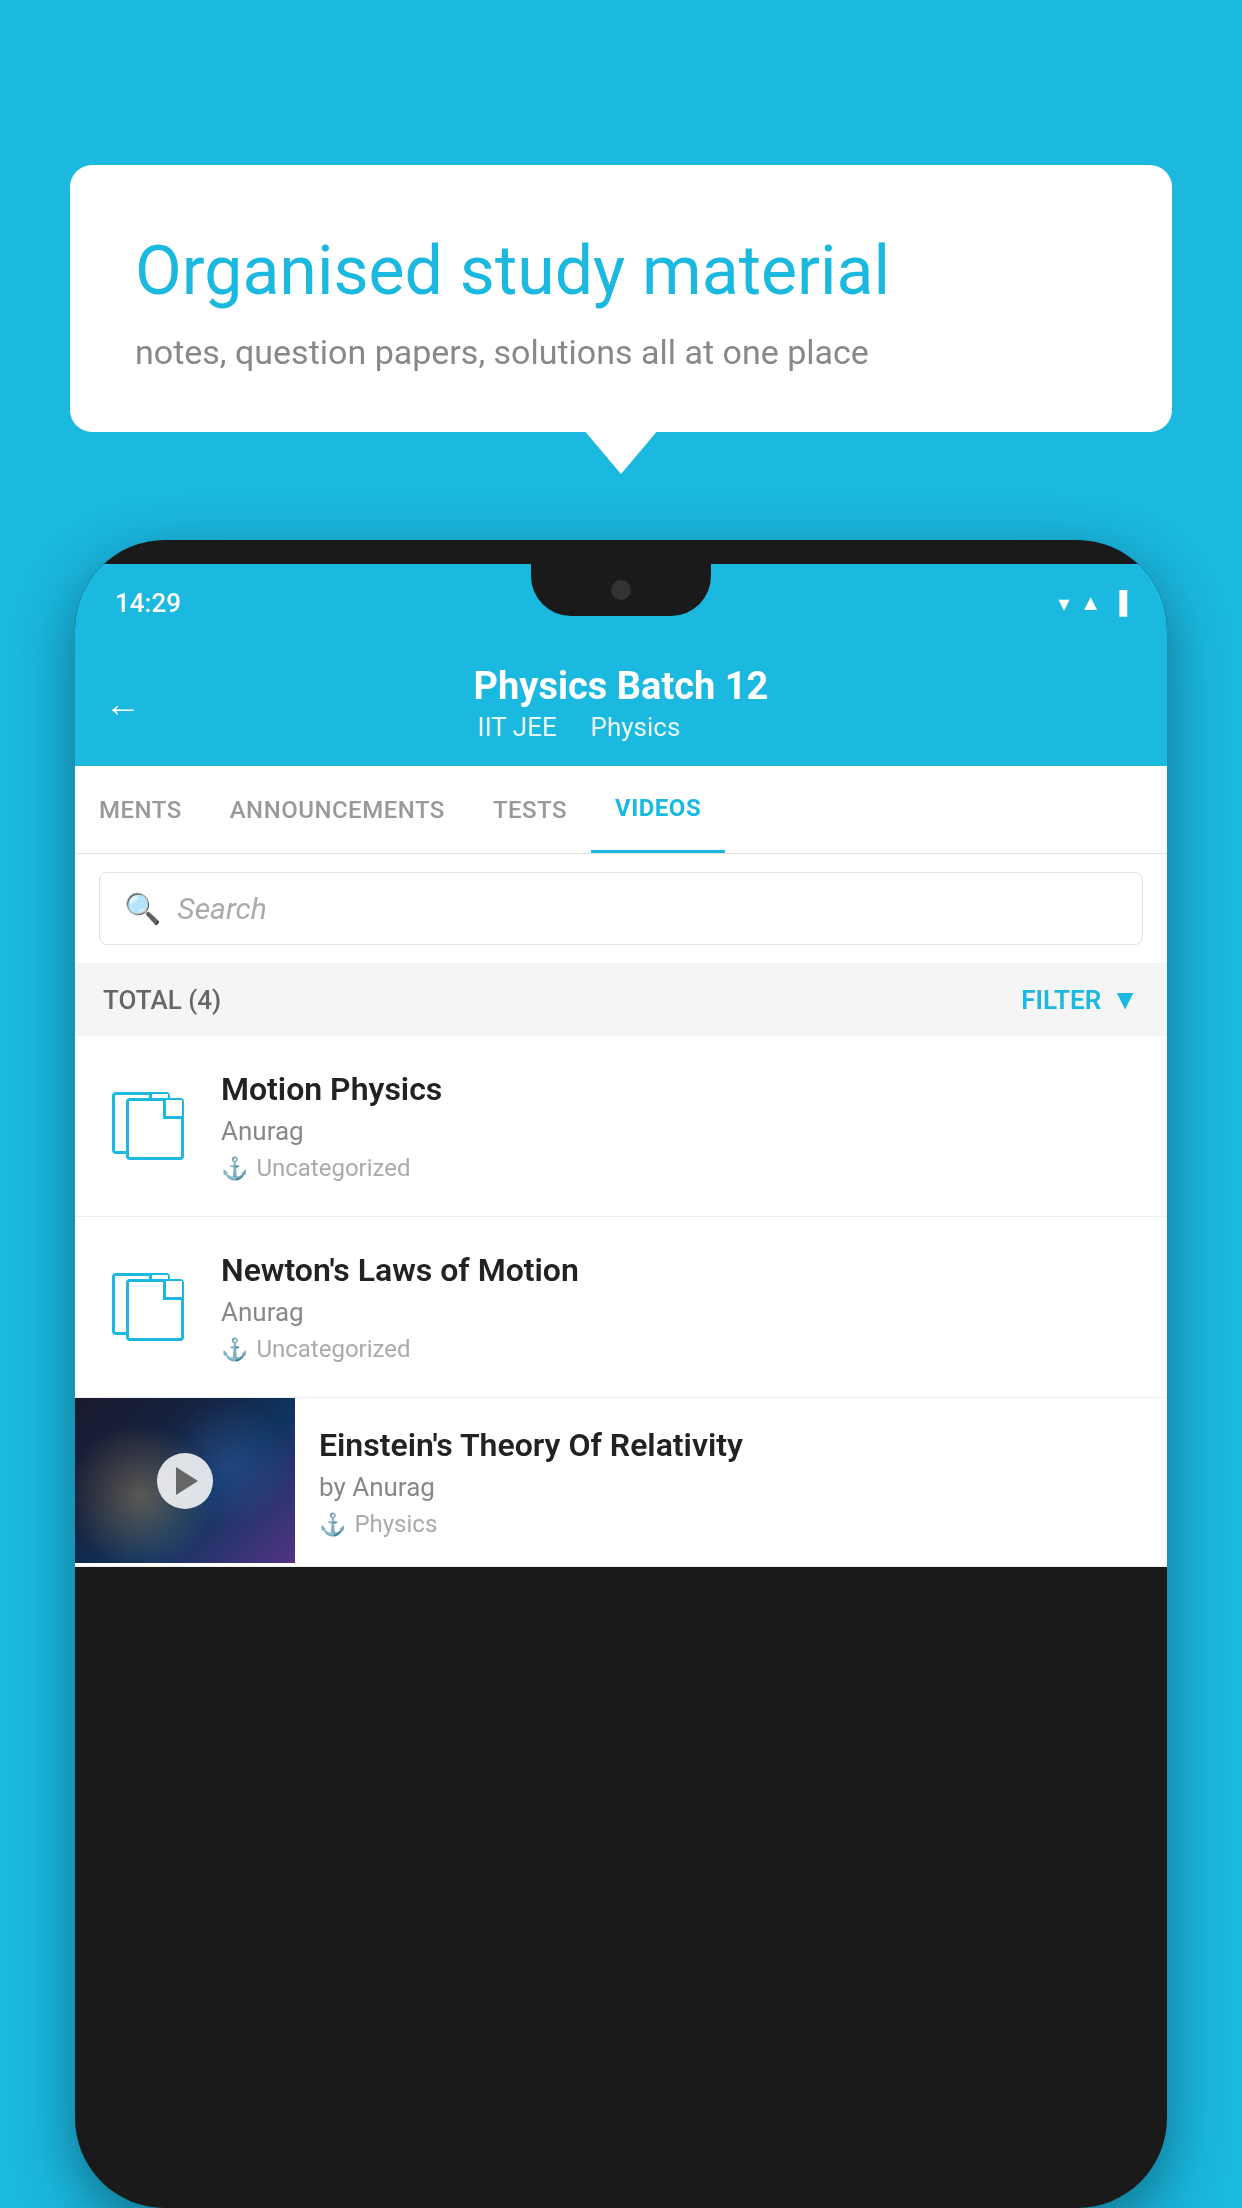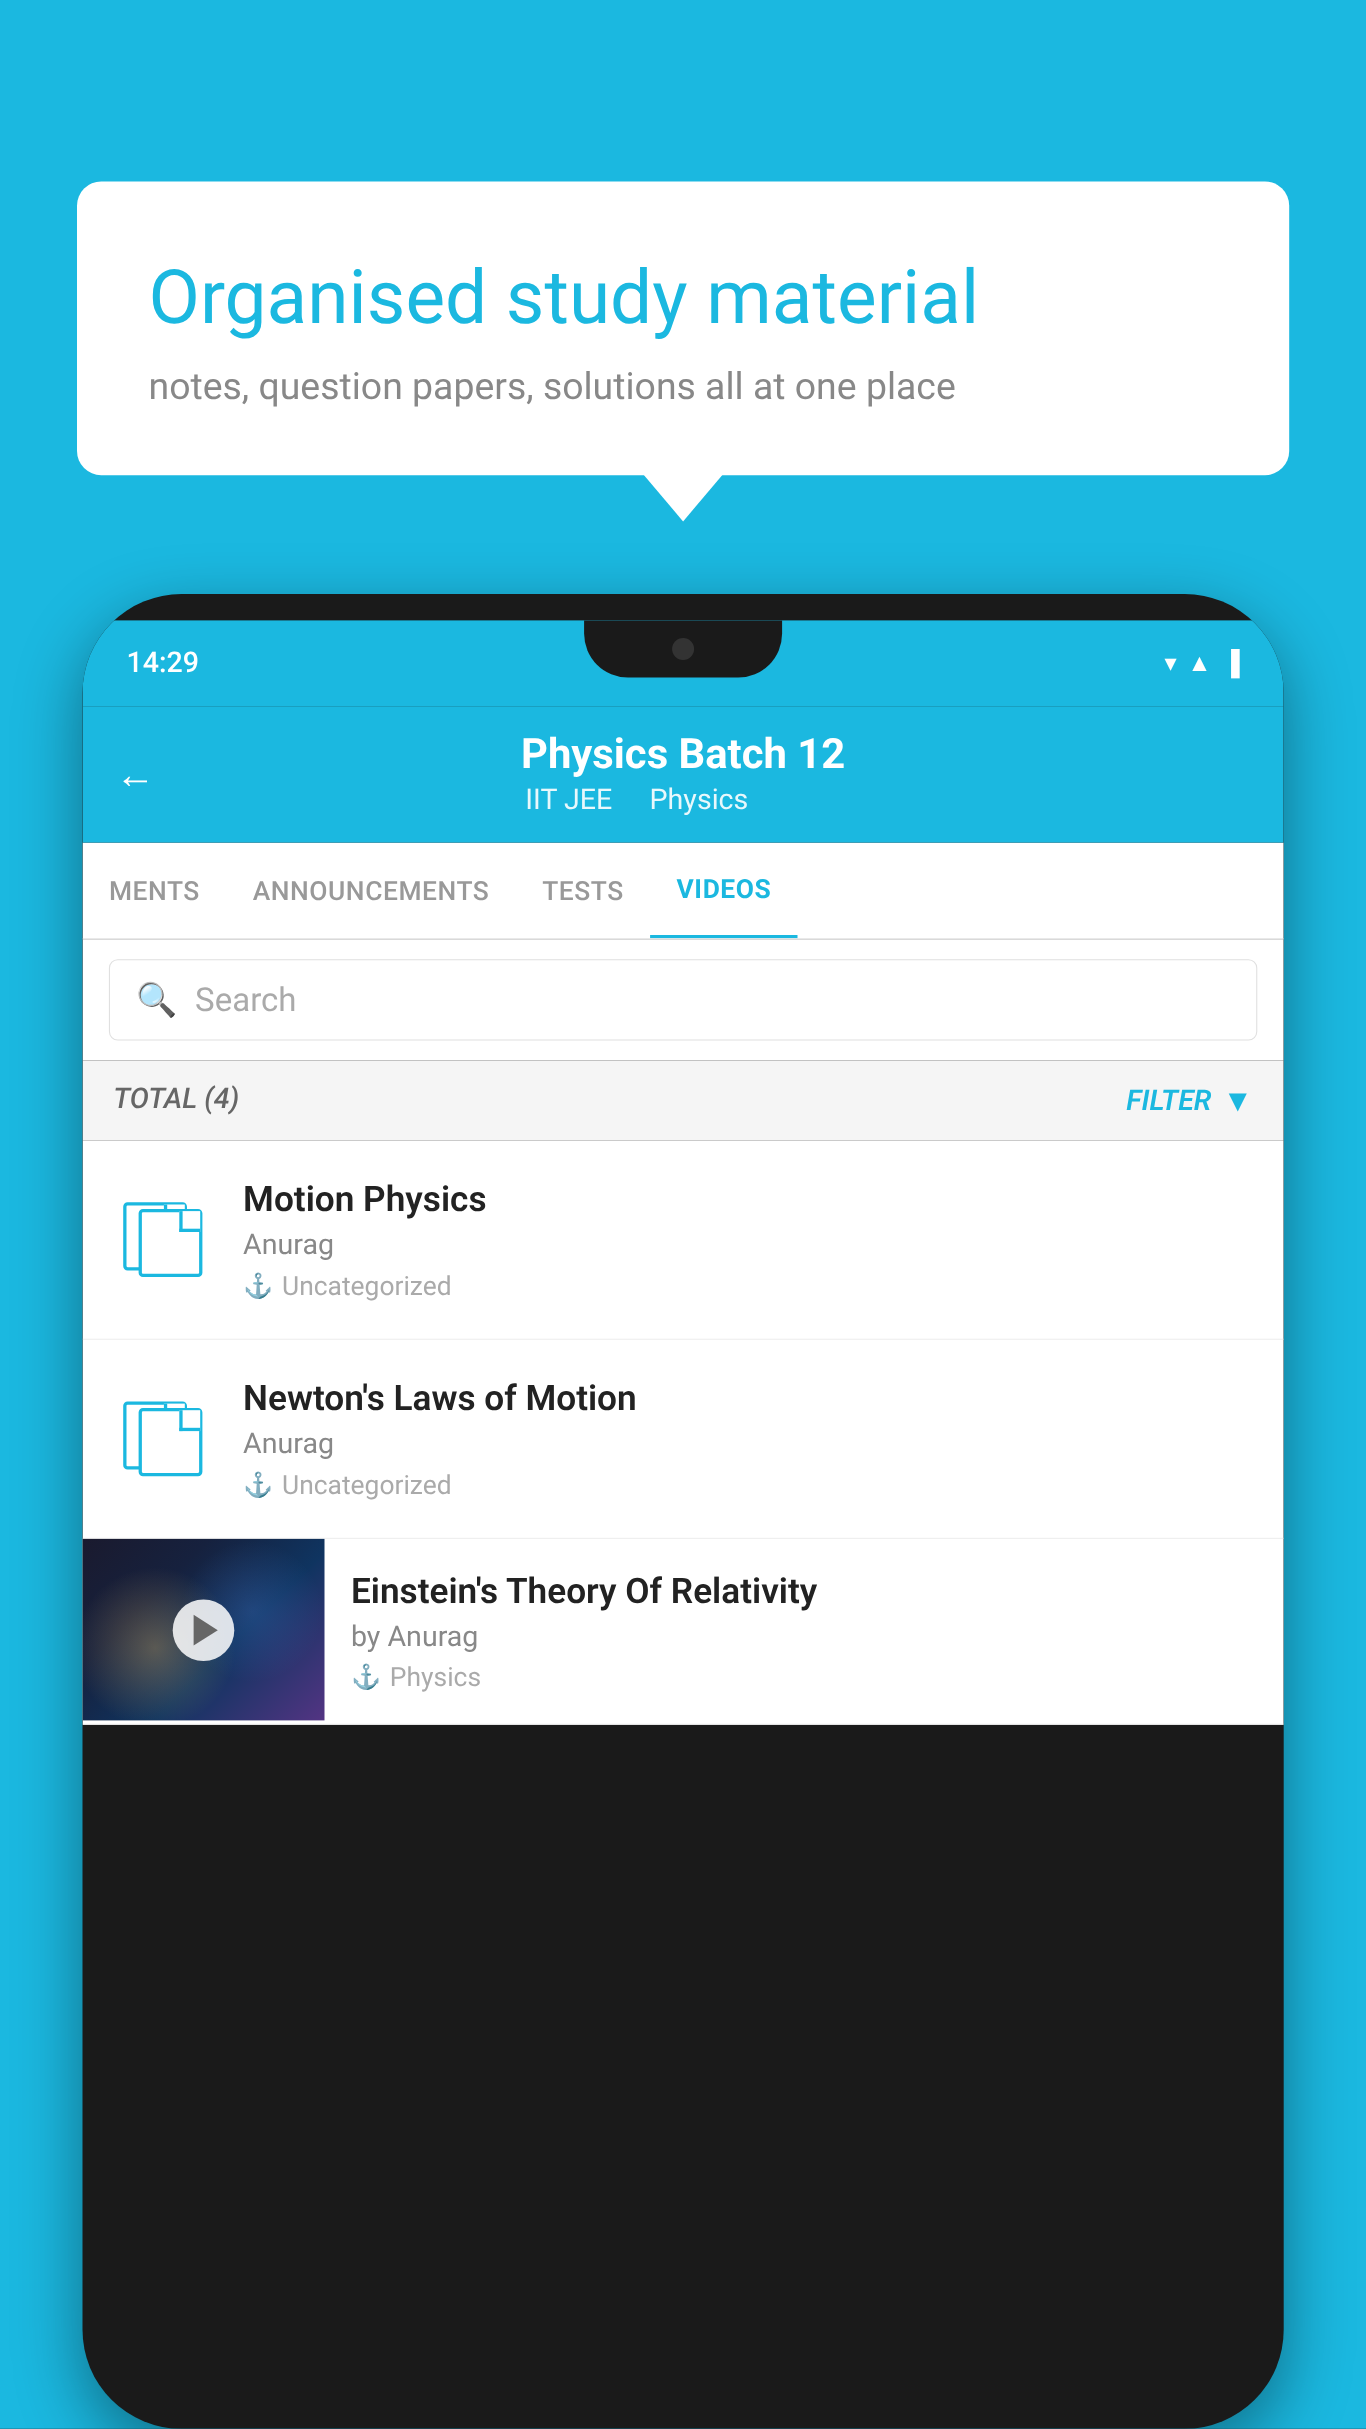--- a/index.html
+++ b/index.html
@@ -202,30 +202,30 @@
     }
 
     .search-icon-svg {
       color: #aaa;
       font-size: 30px;
     }
 
     .search-placeholder {
       color: #aaa;
       font-size: 30px;
+      font-style: italic;
     }
 
     
     .filter-bar {
       background: #f5f5f5;
       padding: 20px 28px;
       display: flex;
-      align-items: flex-start;
+      align-items: center;
       justify-content: space-between;
-      font-style: italic;
     }
 
     .total-count {
       color: #666;
       font-size: 26px;
       font-weight: 500;
     }
 
     .filter-btn {
       display: flex;

